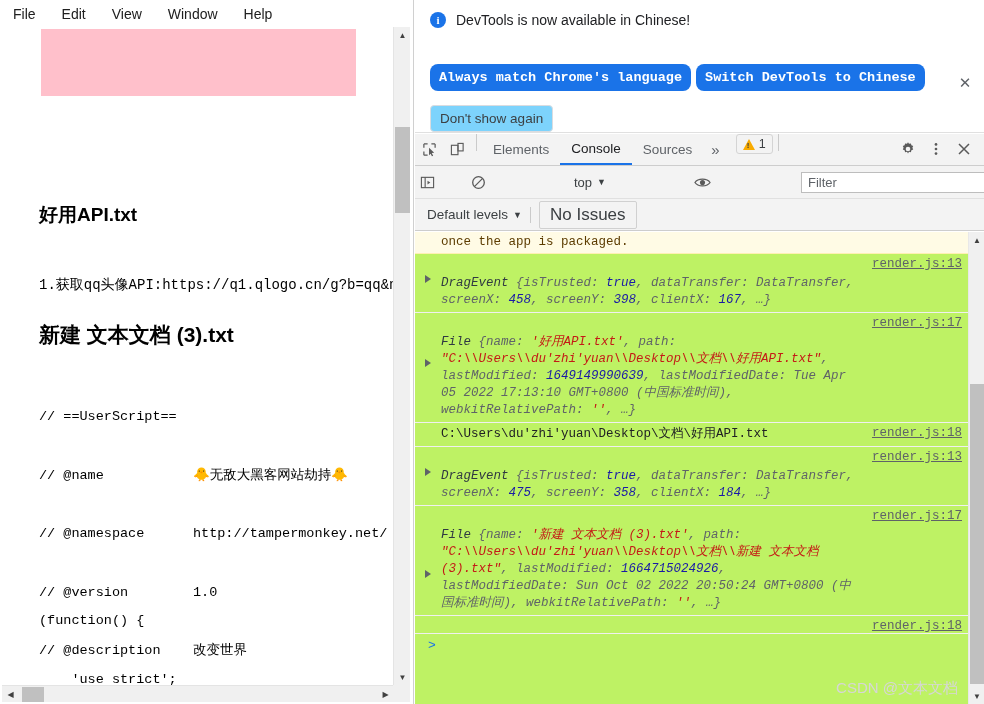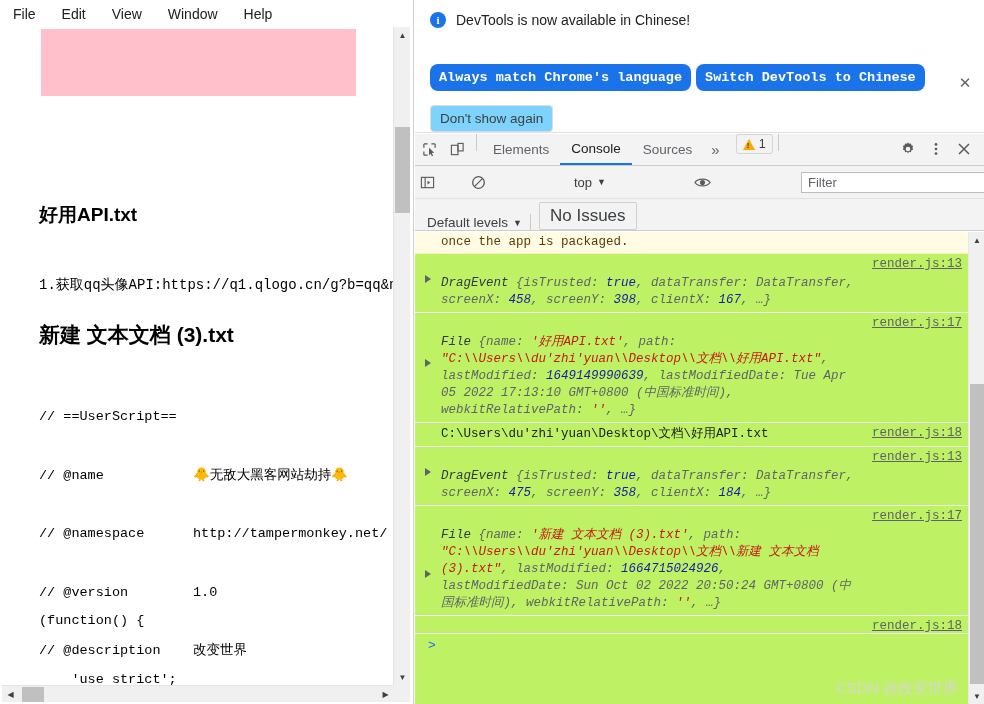--- a/index.html
+++ b/index.html
@@ -317,21 +317,21 @@
   #hidden-count {
     font-size: 13px; color: #80868b; white-space: nowrap; padding: 0 6px;
   }
 
   
   #levels-bar {
     position: absolute; left: 0; top: 199px;
     width: 569px; height: 32px;
     background: #f3f3f3;
     border-bottom: 1px solid #cdcdcd;
-    display: flex; align-items: flex-end;
+    display: flex; align-items: center;
     padding-left: 12px;
     gap: 8px;
   }
   #levels-dd {
     font-size: 13.5px; color: #3c4043;
     display: flex; align-items: center; gap: 5px; cursor: pointer;
   }
   #issues-btn {
     border: 1px solid #d0d0d0;
     border-radius: 2px;
@@ -667,15 +667,15 @@
         <span class="carat">&gt;</span>
       </div>
     </div>
 
     <div id="console-vscroll">
       <div class="arrow-up">▲</div>
       <div id="console-vthumb"></div>
       <div class="arrow-dn">▼</div>
     </div>
 
-    <div id="watermark">CSDN @改变世界</div>
+    <div id="watermark">CSDN @文本文档</div>
   </div>
 </div>
 
 </body></html>

